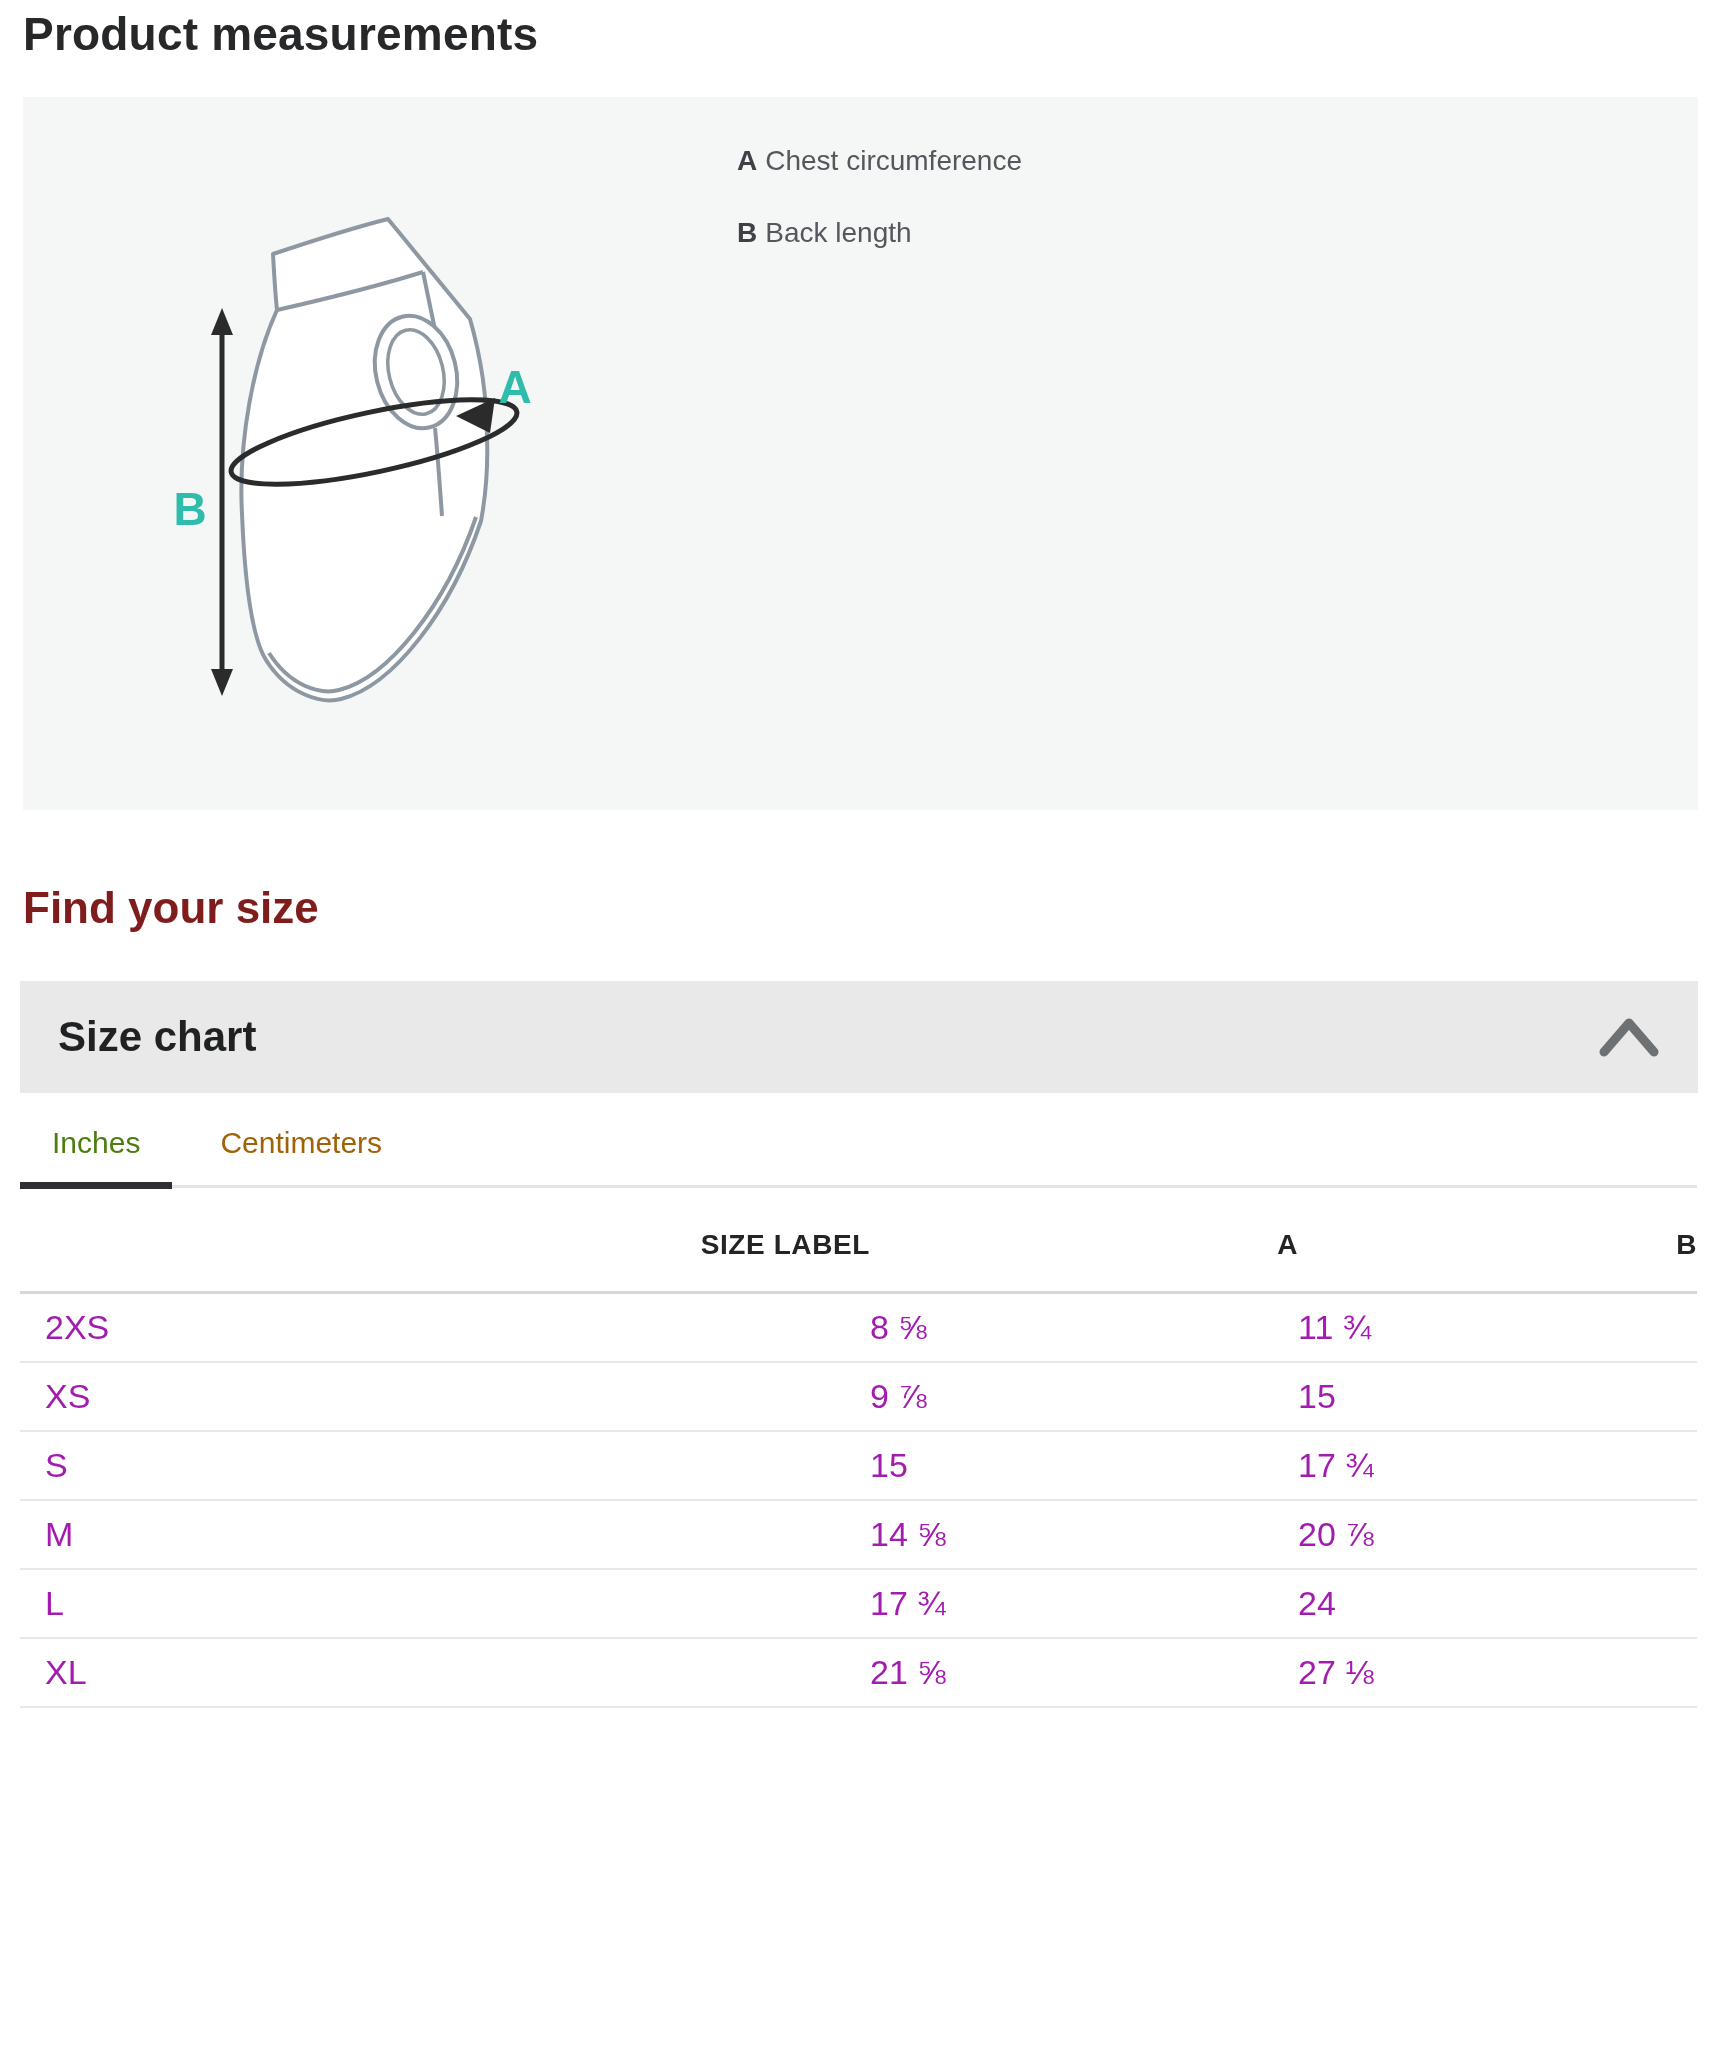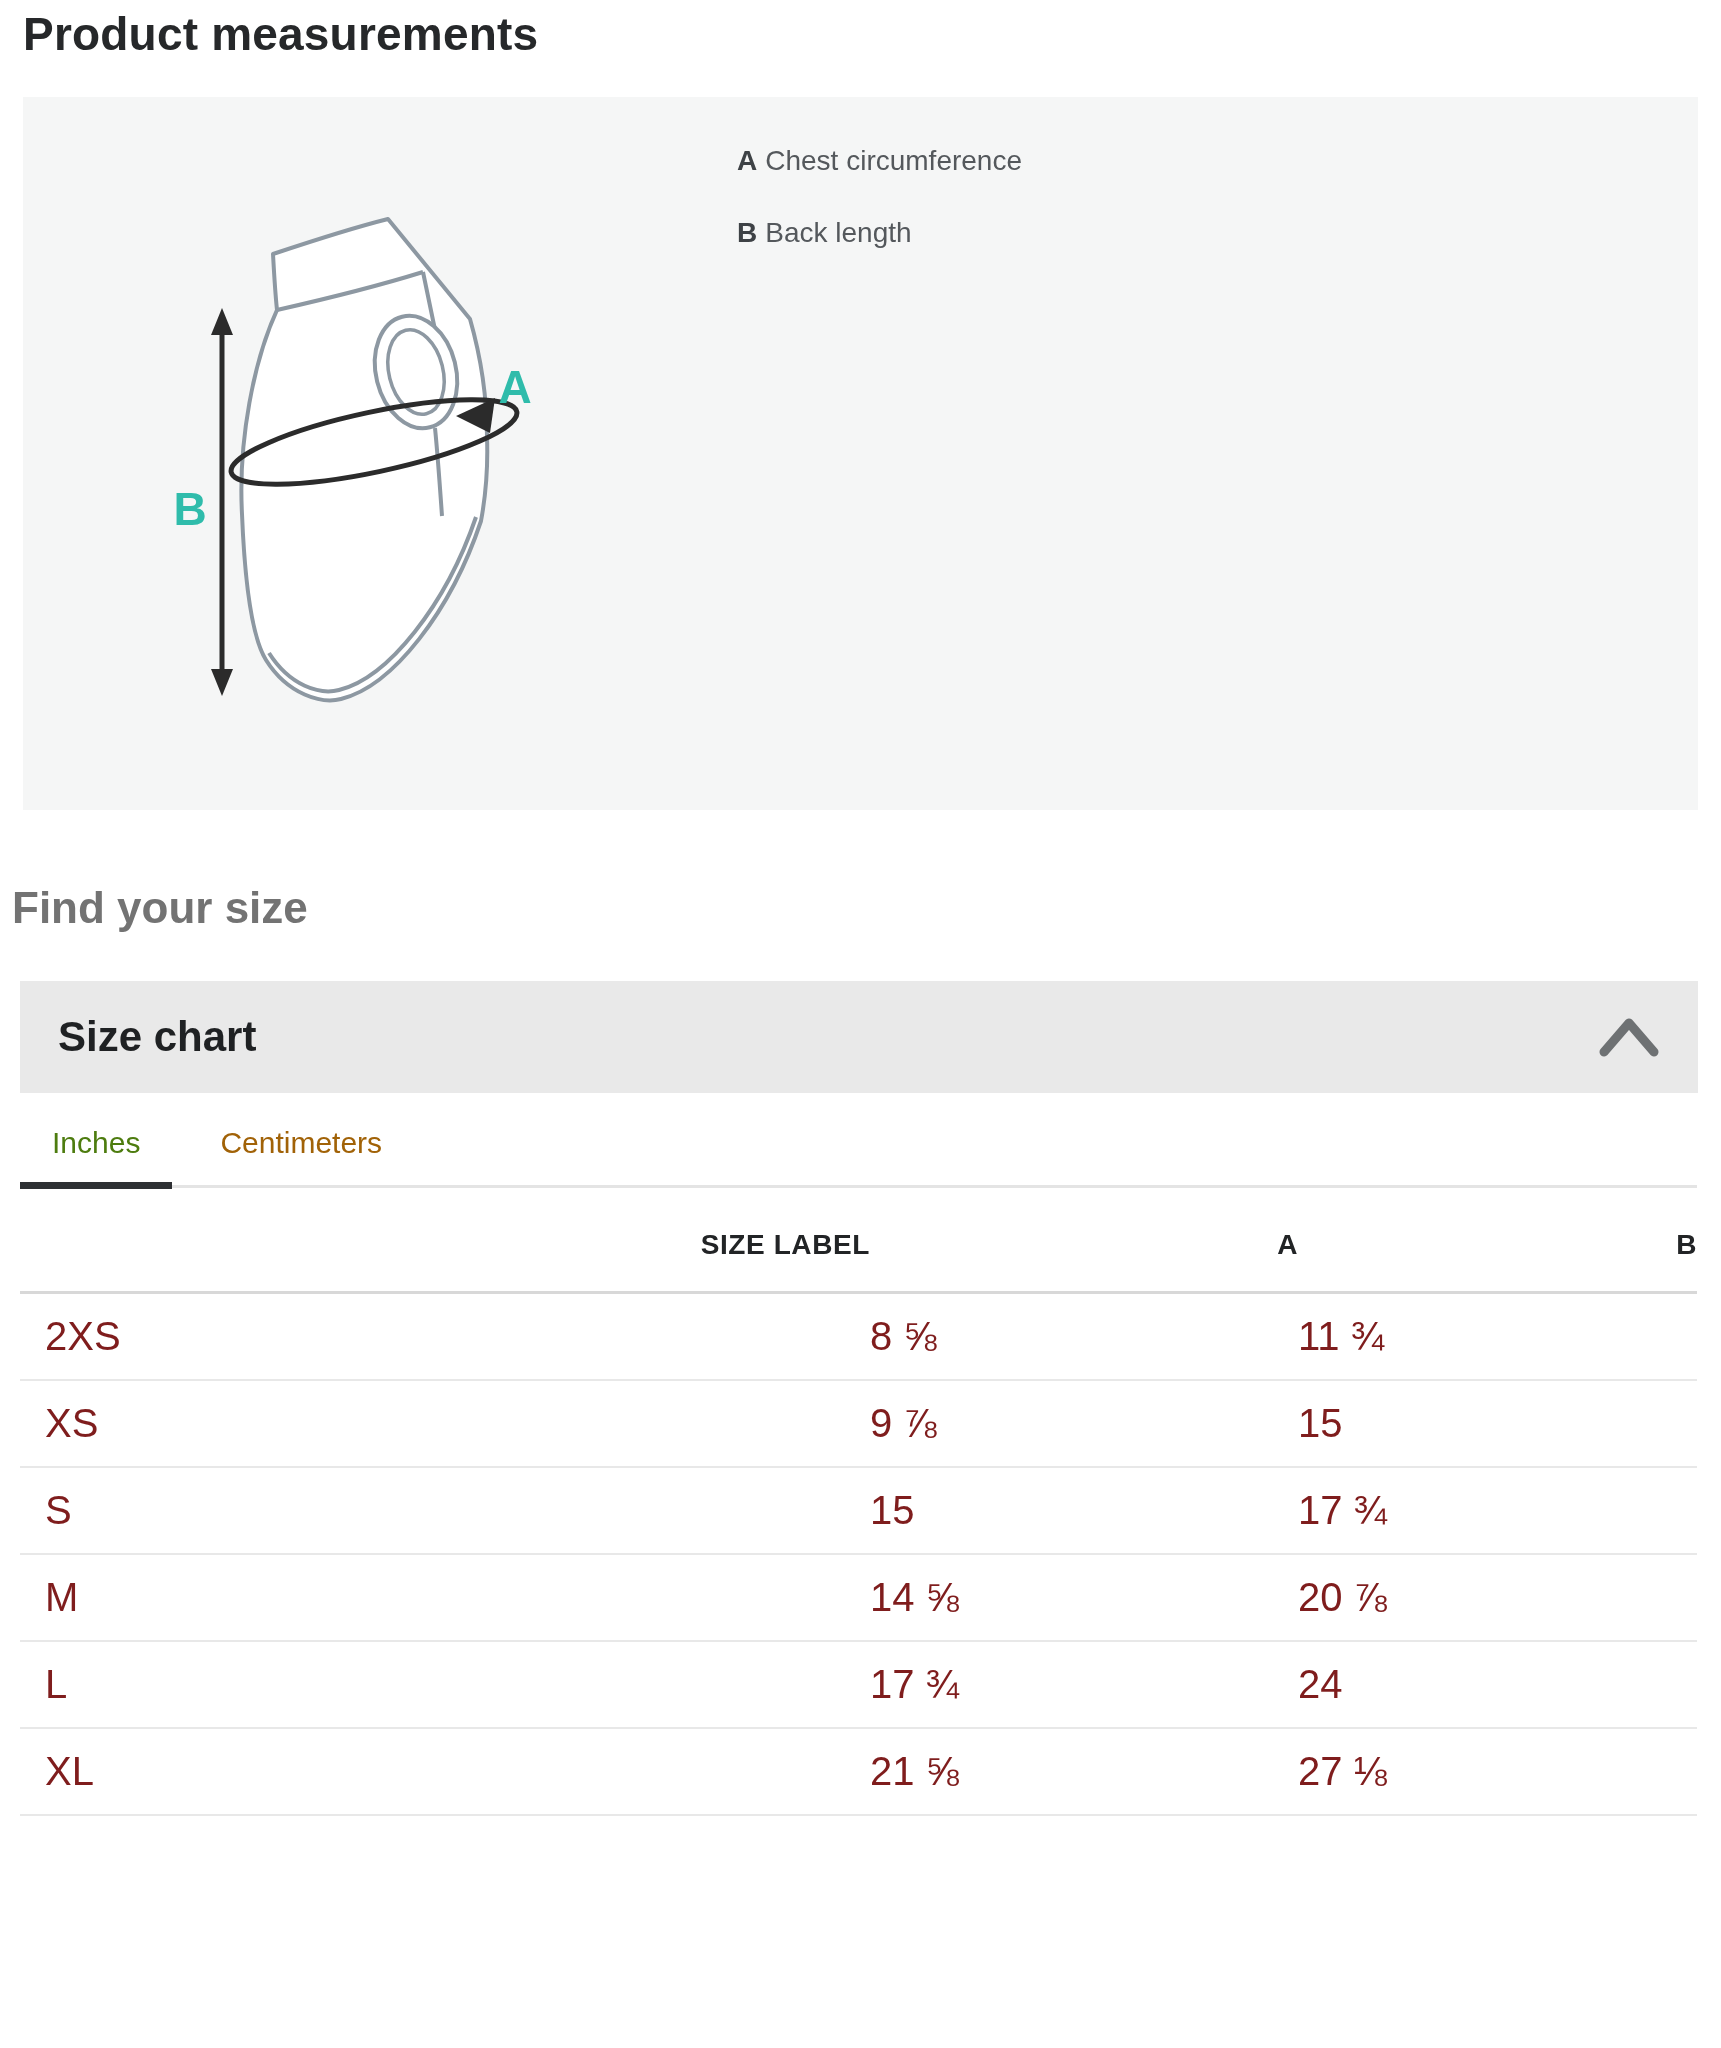--- a/index.html
+++ b/index.html
@@ -36,25 +36,25 @@
     top: 46px;
     font-size: 28px;
     color: #54585c;
   }
   .legend-row { line-height: 35px; margin-bottom: 37px; }
   .legend-key { font-weight: bold; color: #3e4246; margin-right: 8px; }
   .diagram-svg { position: absolute; left: 127px; top: 95px; }
 
   
   .find-size-heading {
-    margin: 72px 12px 0;
+    margin: 72px 23px 0;
     font-size: 44px;
     line-height: 52px;
     font-weight: bold;
-    color: #737373;
+    color: #7f1d1d;
   }
 
   
   .chart-header {
     margin: 47px 23px 0 20px;
     height: 112px;
     background: #e9e9e9;
     display: flex;
     align-items: center;
     padding: 0 38px;
@@ -106,23 +106,23 @@
     text-align: right;
     font-size: 28px;
     line-height: 30px;
     font-weight: bold;
     letter-spacing: 0.6px;
     color: #222426;
     padding: 42px 0 31px;
     border-bottom: 3px solid #d8d8d8;
   }
   .size-table td {
-    font-size: 40px;
-    color: #7f1d1d;
-    height: 87px;
+    font-size: 34px;
+    color: #a21caf;
+    height: 69px;
     padding: 0;
     vertical-align: middle;
     border-bottom: 2px solid #e8e8e8;
   }
   .size-table th:first-child,
   .size-table td:first-child { padding-left: 25px; }
 </style>
 </head>
 <body>
 

